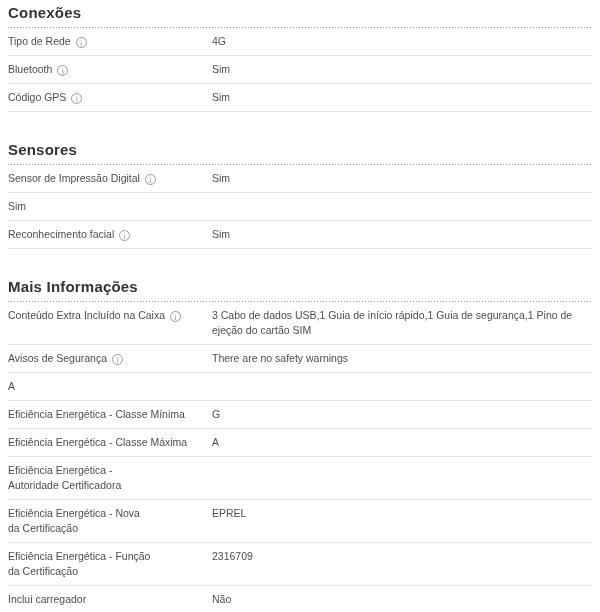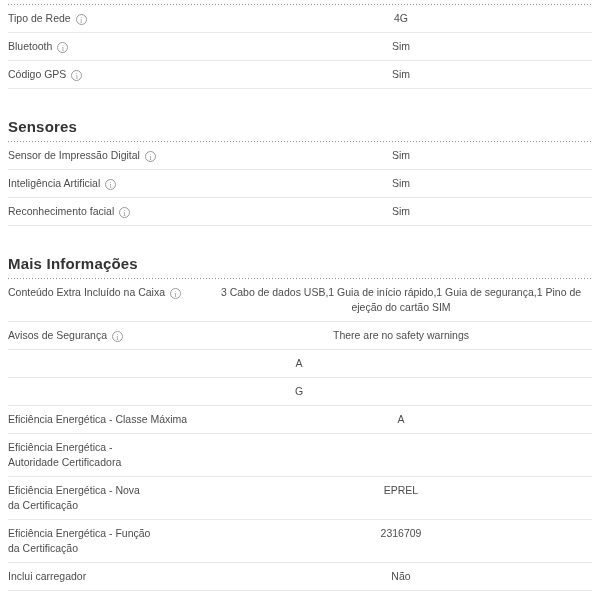--- a/index.html
+++ b/index.html
@@ -40,21 +40,20 @@
   .spec-label {
     flex: 0 0 204px;
     width: 204px;
     color: #4d4d4d;
   }
   .spec-label .label-text { white-space: pre-line; margin-top: 36px; }
   .spec-value {
     flex: 1 1 auto;
     color: #4d4d4d;
     padding-right: 2px;
-    text-align: center;
   }
   .info-icon {
     display: inline-block;
     width: 11px;
     height: 11px;
     border: 1px solid #9a9a9a;
     border-radius: 50%;
     color: #9a9a9a;
     font-family: "Liberation Serif", serif;
     font-size: 8.5px;
@@ -64,20 +63,21 @@
     vertical-align: -1px;
     cursor: pointer;
   }
 </style>
 </head>
 <body>
 
 <div class="page">
 
   <div class="section">
+    <div class="section-title">Conexões</div>
     <div class="dotted-divider"></div>
 
     <div class="spec-row">
       <div class="spec-label"><span class="label-text">Tipo de Rede</span><span class="info-icon">i</span></div>
       <div class="spec-value">4G</div>
     </div>
     <div class="spec-row">
       <div class="spec-label"><span class="label-text">Bluetooth</span><span class="info-icon">i</span></div>
       <div class="spec-value">Sim</div>
     </div>
@@ -89,21 +89,20 @@
 
   <div class="section">
     <div class="section-title">Sensores</div>
     <div class="dotted-divider"></div>
 
     <div class="spec-row">
       <div class="spec-label"><span class="label-text">Sensor de Impressão Digital</span><span class="info-icon">i</span></div>
       <div class="spec-value">Sim</div>
     </div>
     <div class="spec-row">
-      <div class="spec-label"><span class="label-text">Inteligência Artificial</span><span class="info-icon">i</span></div>
       <div class="spec-value">Sim</div>
     </div>
     <div class="spec-row">
       <div class="spec-label"><span class="label-text">Reconhecimento facial</span><span class="info-icon">i</span></div>
       <div class="spec-value">Sim</div>
     </div>
   </div>
 
   <div class="section">
     <div class="section-title">Mais Informações</div>
@@ -114,20 +113,21 @@
       <div class="spec-value">3 Cabo de dados USB,1 Guia de início rápido,1 Guia de segurança,1 Pino de ejeção do cartão SIM</div>
     </div>
     <div class="spec-row">
       <div class="spec-label"><span class="label-text">Avisos de Segurança</span><span class="info-icon">i</span></div>
       <div class="spec-value">There are no safety warnings</div>
     </div>
     <div class="spec-row">
       <div class="spec-value">A</div>
     </div>
     <div class="spec-row">
+      <div class="spec-label"><span class="label-text">Eficiência Energética - Classe Mínima</span></div>
       <div class="spec-value">G</div>
     </div>
     <div class="spec-row">
       <div class="spec-label"><span class="label-text">Eficiência Energética - Classe Máxima</span></div>
       <div class="spec-value">A</div>
     </div>
     <div class="spec-row">
       <div class="spec-label"><span class="label-text">Eficiência Energética -
 Autoridade Certificadora</span></div>
     </div>

